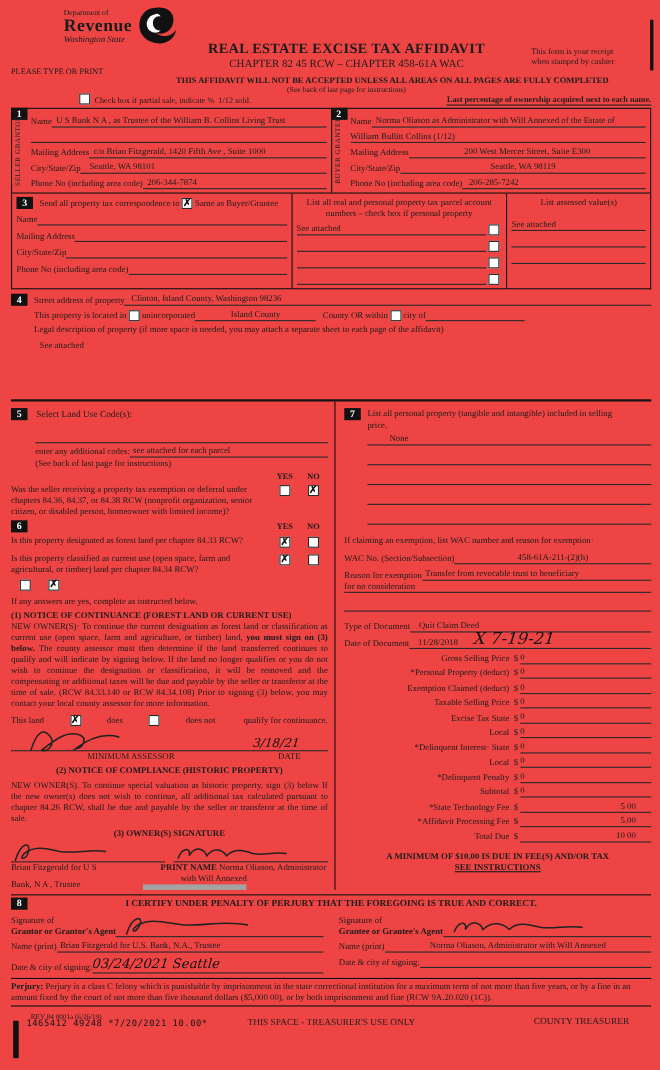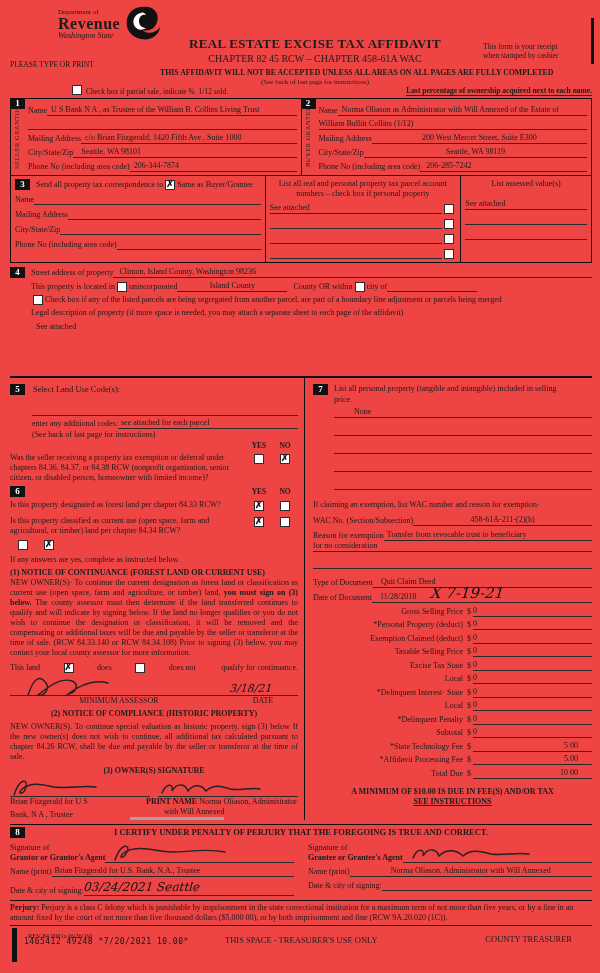--- a/index.html
+++ b/index.html
@@ -245,24 +245,20 @@
       <div class="fr" style="padding-left:21px;align-items:center;">
         <span class="nw">This property is located in</span>
         <span class="cb"></span>
         <span class="nw">unincorporated</span>
         <span class="u" style="width:110px;text-align:center;">Island County</span>
         <span class="nw" style="padding-left:6px;">County OR  within</span>
         <span class="cb"></span>
         <span class="nw">city of</span>
         <span class="u" style="width:90px;"></span>
       </div>
-      <div class="fr" style="padding-left:21px;align-items:center;">
-        <span class="cb"></span>
-        <span>Check box if any of the listed parcels are being segregated from another parcel, are part of a boundary line adjustment or parcels being merged</span>
-      </div>
       <div style="padding-left:21px;margin-top:3px;">Legal description of property (if more space is needed, you may attach a separate sheet to each page of the affidavit)</div>
       <div style="padding-left:26px;margin-top:4px;">See attached</div>
       <div style="height:38px;"></div>
     </div>
 
     <div class="maincols">
 
       <div class="lcol">
         <div class="fr" style="align-items:center;margin-top:4px;">
           <span class="badge">5</span>
@@ -351,21 +347,21 @@
             </svg>
           </span>
         </div>
         <div class="fr">
           <span style="width:136px;">Brian Fitzgerald for U S</span>
           <span class="b nw">PRINT NAME</span>
           <span style="padding-left:2px;">Norma Oliason, Administrator</span>
         </div>
         <div class="fr">
           <span style="width:120px;">Bank, N A , Trustee</span>
-          <span style="padding-left:34px;border-bottom:3px solid #a3a3a3;">with Will Annexed</span>
+          <span style="padding-left:34px;border-bottom:5px solid #a3a3a3;">with Will Annexed</span>
         </div>
       </div>
 
       <div class="rcol">
         <div class="fr" style="align-items:flex-start;margin-top:4px;">
           <span class="badge">7</span>
           <span style="padding-left:6px;">List all  personal property (tangible and intangible) included in selling</span>
         </div>
         <div style="padding-left:21px;">price.</div>
         <div class="fr" style="padding-left:21px;margin-top:2px;">

